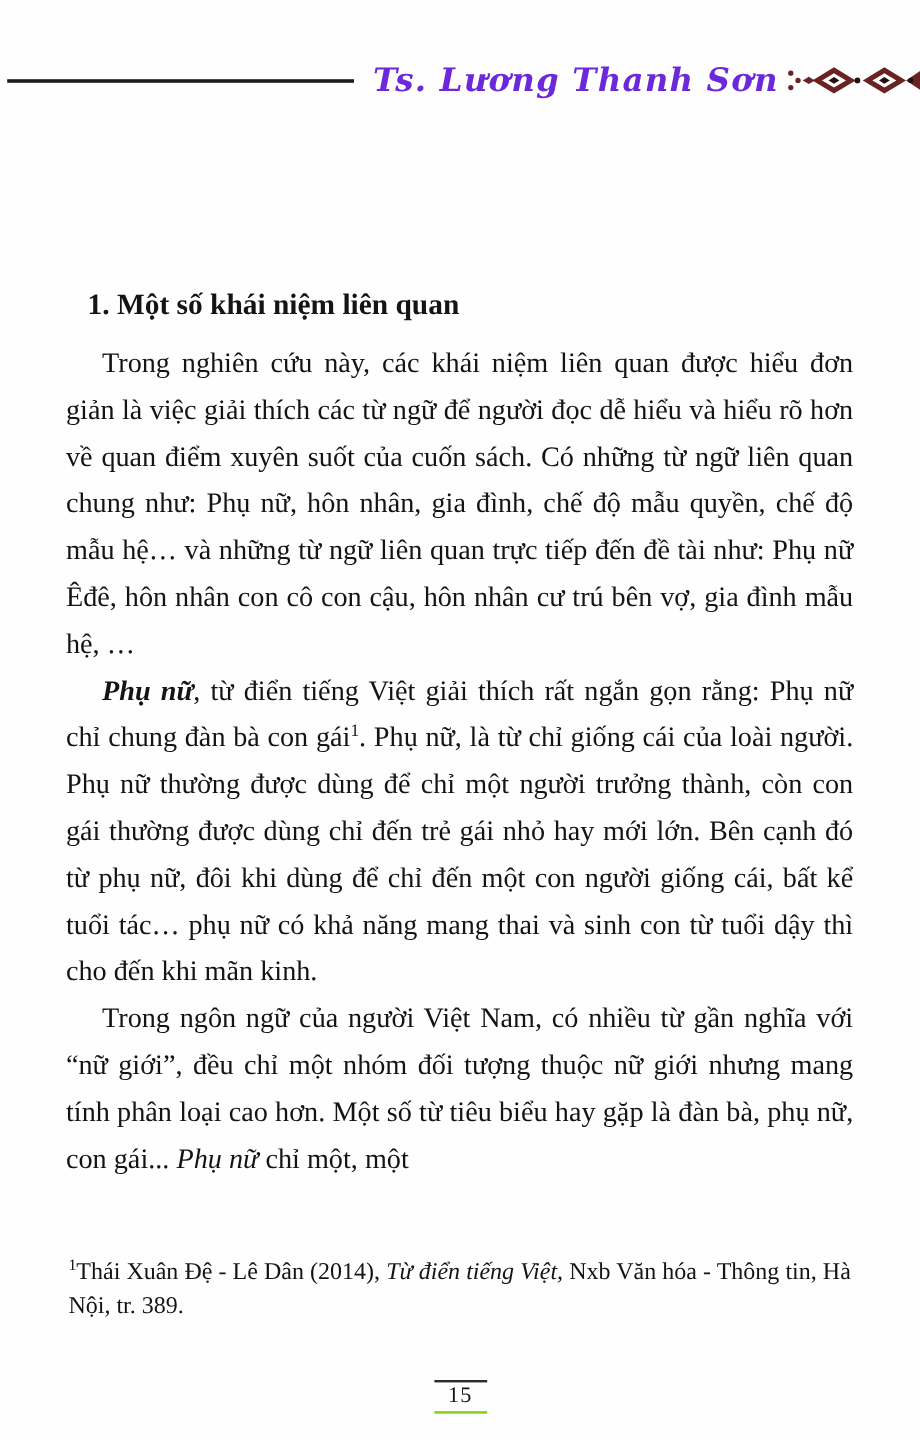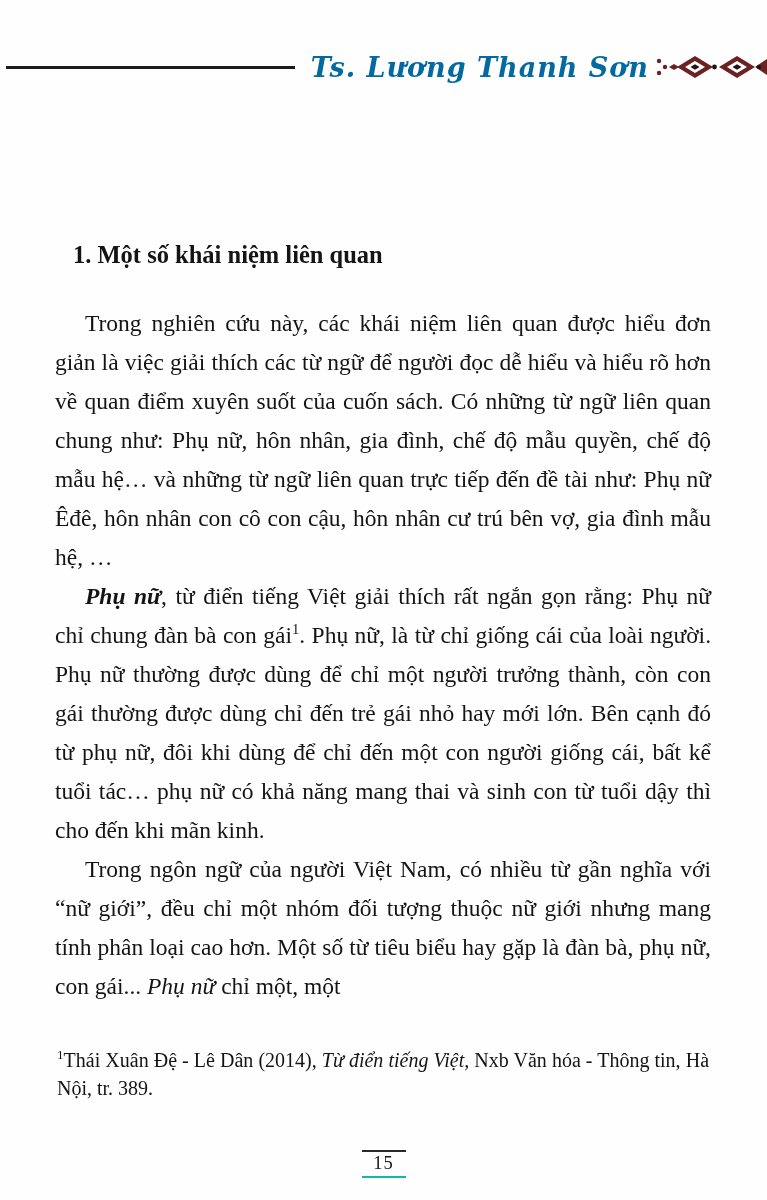--- a/index.html
+++ b/index.html
@@ -35,42 +35,42 @@
     margin-right: 16px;
   }
   .author-name {
     font-family: "DejaVu Serif", serif;
     font-style: italic;
     font-weight: bold;
     font-size: 27px;
     letter-spacing: 1px;
     white-space: nowrap;
     padding-right: 6px;
-    color: #0369a1;
+    color: #6d28d9;
   }
   .ornament {
     flex: 0 0 auto;
     margin-right: 0;
     display: block;
   }
 
   
   .page-body {
     position: absolute;
     top: 238px;
     left: 55px;
     right: 56px;
     text-align: justify;
     font-size: 23.5px;
     line-height: 39px;
   }
   .section-heading {
     font-size: 24.5px;
     font-weight: bold;
-    margin: 0 0 32px 18px;
+    margin: 0 0 12px 18px;
     text-align: left;
     line-height: 34px;
   }
   .page-body p {
     margin: 0;
     text-indent: 30px;
   }
   .lead-term {
     font-weight: bold;
     font-style: italic;
@@ -106,21 +106,21 @@
     position: absolute;
     left: 0;
     right: 0;
     bottom: 22px;
     text-align: center;
   }
   .page-number {
     display: inline-block;
     min-width: 44px;
     border-top: 2px solid #2a2a2a;
-    border-bottom: 2px solid #14b8a6;
+    border-bottom: 2px solid #84cc16;
     padding: 1px 0 2px 0;
     font-size: 18.5px;
     letter-spacing: 1px;
   }
 </style>
 </head>
 <body>
 
 <div class="page">
 

